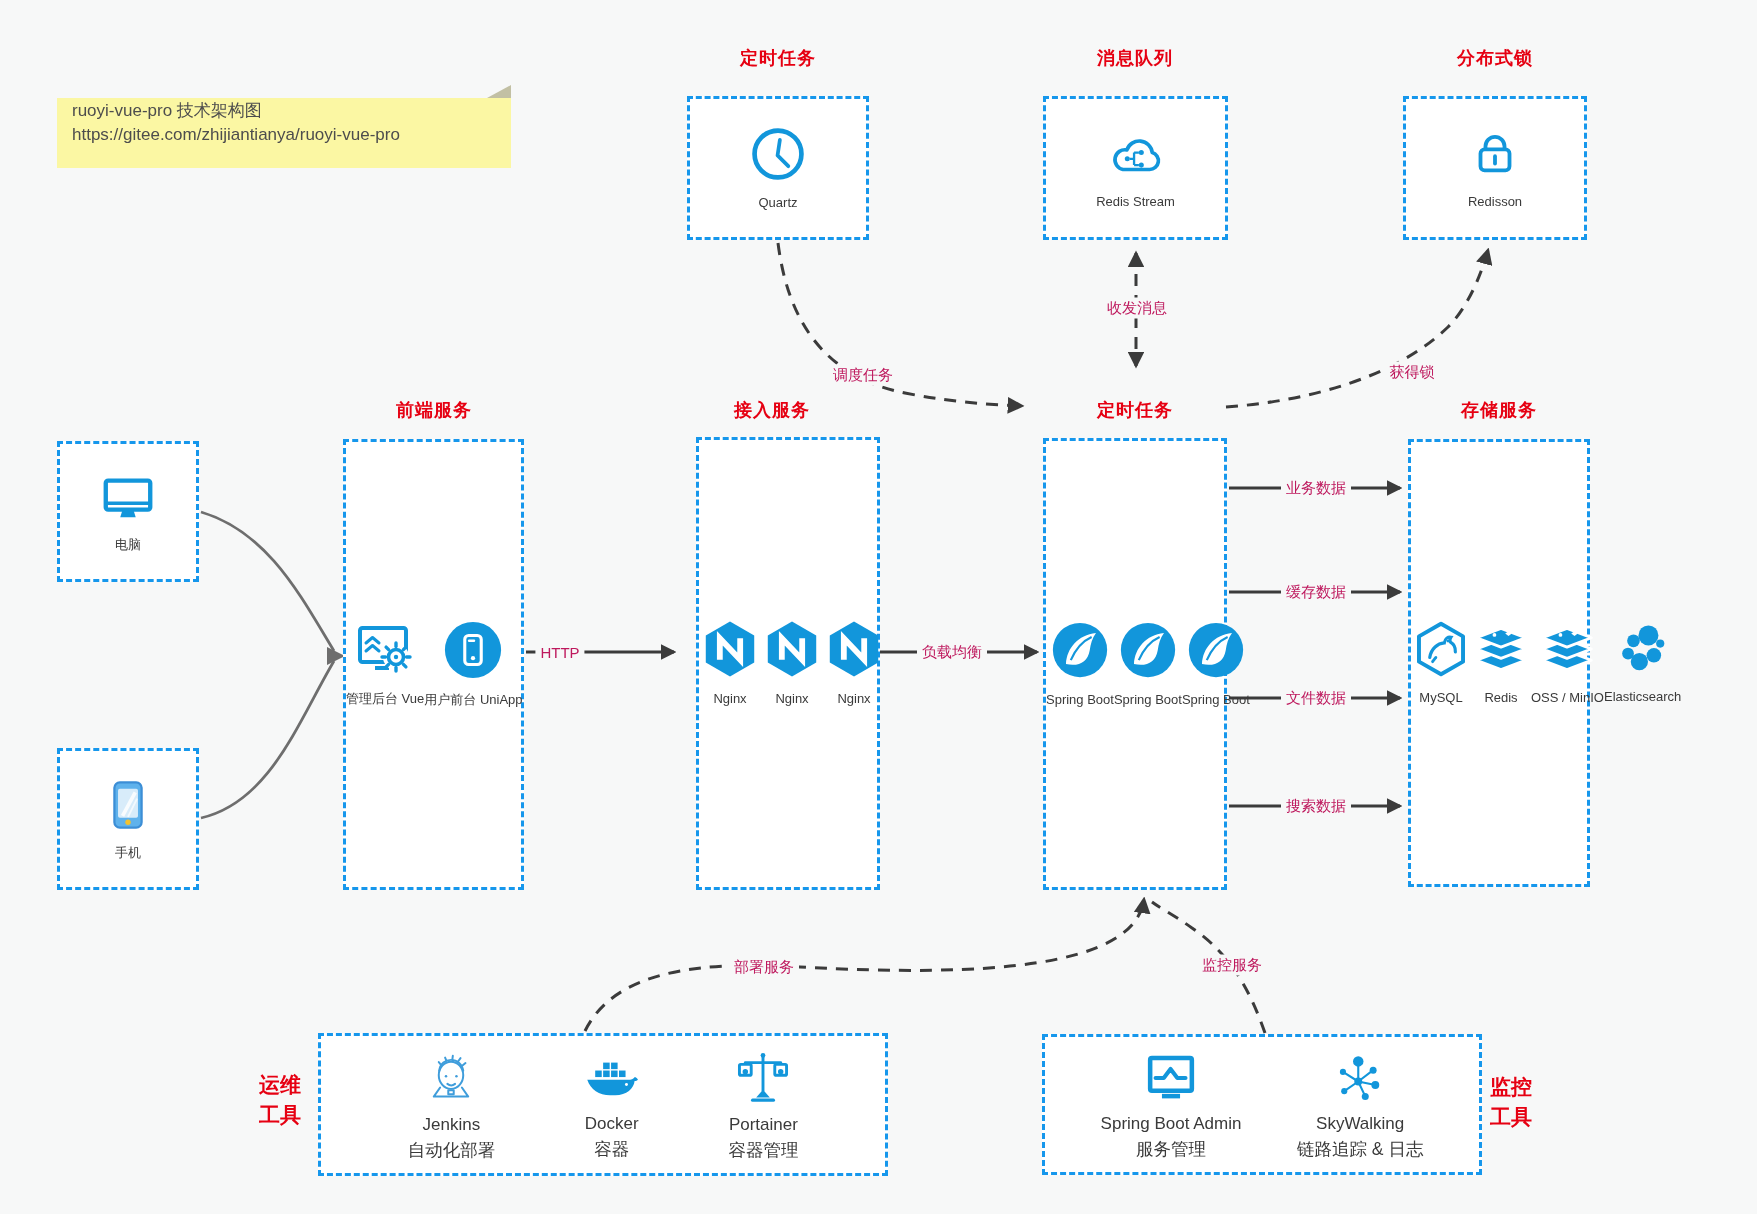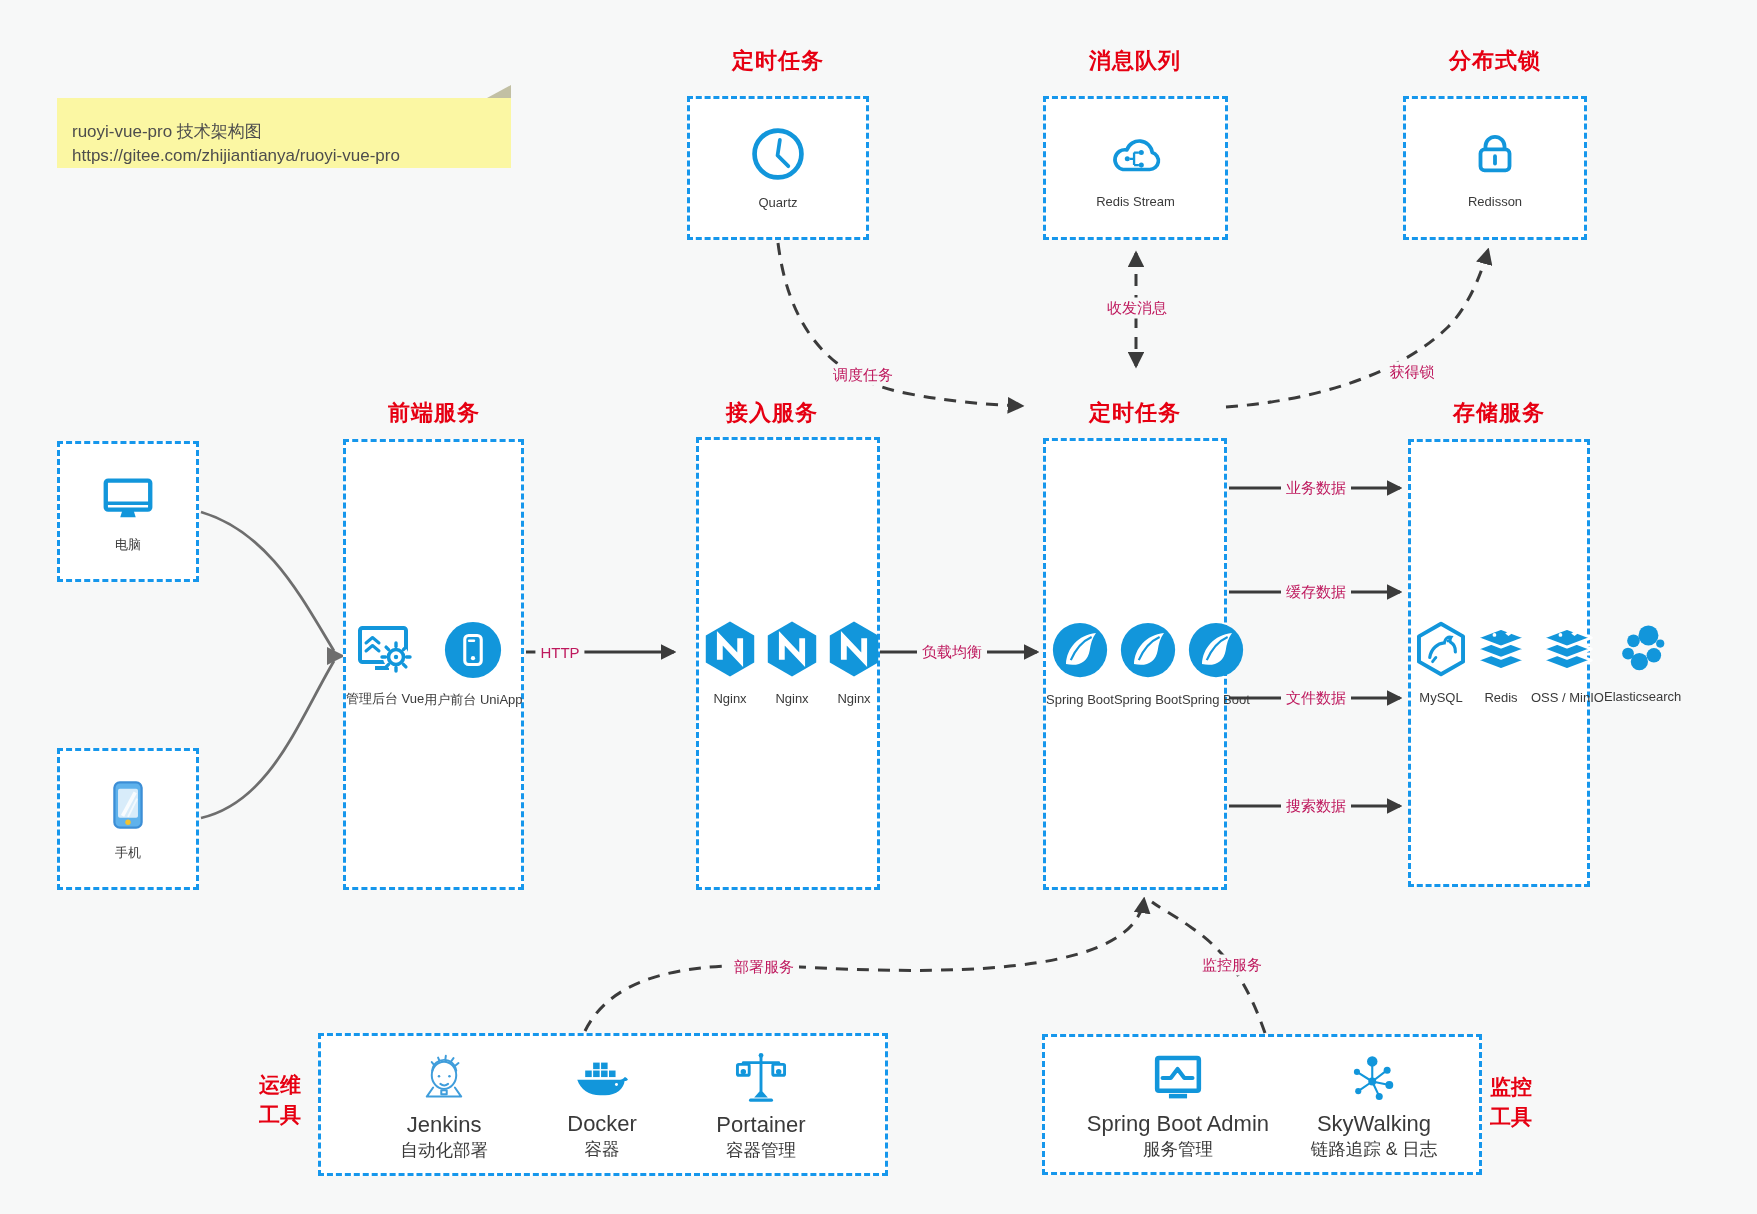--- a/index.html
+++ b/index.html
@@ -14,53 +14,53 @@
   .wires{position:absolute;left:0;top:0;pointer-events:none;}
   .wire-dark{stroke:var(--connector-dark,#3b3b3b);fill:none;stroke-width:3px;}
   .wire-solid{stroke:var(--connector-dark,#3b3b3b);fill:none;stroke-width:2.8px;}
   .wire-gray{stroke:var(--device-arrow-gray,#6e6e6e);fill:none;stroke-width:2.8px;}
   .dashed{stroke-dasharray:12 9;}
   .ah-gray{fill:var(--device-arrow-gray,#6e6e6e);}
 
   .note{
     position:absolute;left:57px;top:98px;width:454px;height:70px;
     background:var(--note-bg,#fbf7a3);
-    box-sizing:border-box;padding:22px 0 0 15px;
+    box-sizing:border-box;padding:1px 0 0 15px;
     font-size:17px;line-height:24px;color:#4d4d4d;
   }
   .note-fold{
     position:absolute;right:0;top:-13px;width:0;height:0;
     border-left:24px solid transparent;
     border-bottom:13px solid #c2c0a4;
   }
 
   .gtitle{
     position:absolute;transform:translateX(-50%);
-    color:var(--title-red,#e60012);font-size:22px;font-weight:bold;
+    color:var(--title-red,#e60012);font-size:18px;font-weight:bold;
     white-space:nowrap;letter-spacing:1px;
   }
   .side-title{
     position:absolute;color:var(--title-red,#e60012);
     font-size:21px;font-weight:bold;line-height:30px;text-align:center;
     white-space:nowrap;
   }
 
   .dbox{
     position:absolute;box-sizing:border-box;background:#ffffff;
     border:3px dashed var(--border-blue,#1697ec);
     display:flex;
   }
   .dbox.vcol{flex-direction:row;justify-content:space-evenly;align-items:center;text-align:center;}
   .dbox.center{flex-direction:column;justify-content:center;align-items:center;}
   .dbox.hrow{flex-direction:row;justify-content:space-evenly;align-items:center;}
 
   .node{display:flex;flex-direction:column;align-items:center;gap:9px;}
   .node .nlabel{font-size:13px;color:#3a3a3a;white-space:nowrap;line-height:20px;}
   .bnode{display:flex;flex-direction:column;align-items:center;gap:3px;}
-  .bnode .nname{font-size:22px;color:#3a3a3a;white-space:nowrap;line-height:22px;margin-top:4px;}
+  .bnode .nname{font-size:17px;color:#3a3a3a;white-space:nowrap;line-height:22px;margin-top:4px;}
   .bnode .ndesc{font-size:17.5px;color:#3a3a3a;white-space:nowrap;line-height:22px;}
 
   .icon{color:var(--icon-blue,#1296db);display:block;}
 
   .echip{
     position:absolute;transform:translate(-50%,-50%);
     background:var(--canvas-bg,#f7f8f8);
     font-size:15px;color:#be185d;padding:1px 5px;white-space:nowrap;
   }
 </style>

